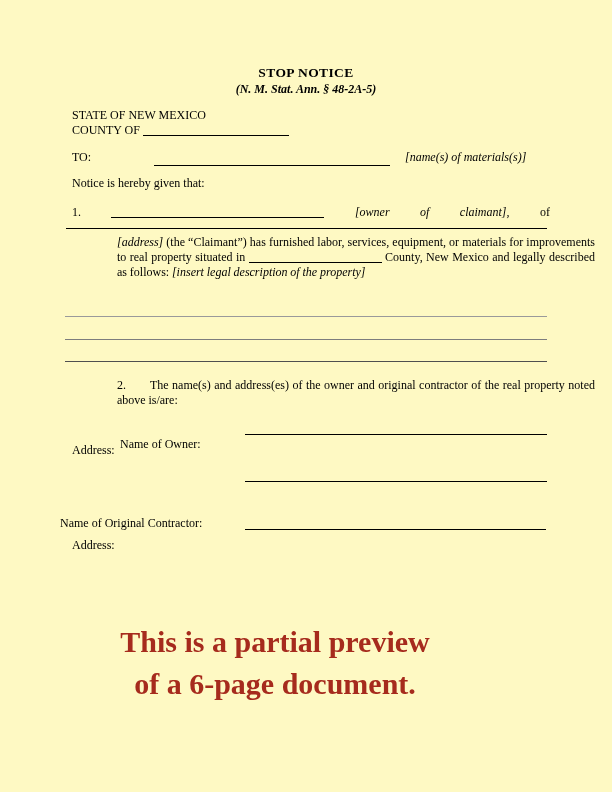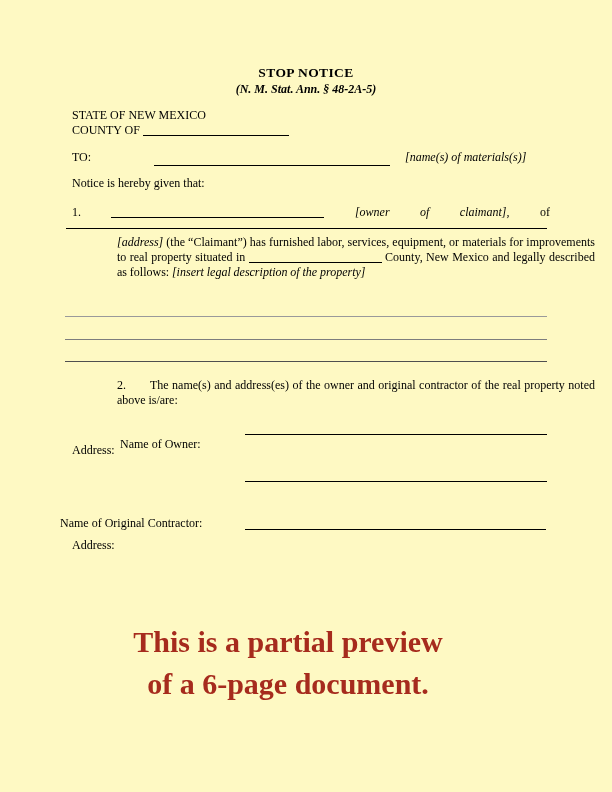--- a/index.html
+++ b/index.html
@@ -69,21 +69,21 @@
   .owner-name-label { top: 437px; left: 72px; margin-left: 48px; }
   .owner-name-line { top: 434px; left: 245px; width: 302px; height: 0; border-top: 1px solid #000; }
   .owner-addr-label { top: 443px; left: 72px; }
   .owner-addr-line { top: 481px; left: 245px; width: 302px; height: 0; border-top: 1px solid #000; }
 
   .contractor-name-label { top: 516px; left: 60px; }
   .contractor-name-line { top: 529px; left: 245px; width: 301px; height: 0; border-top: 1px solid #000; }
   .contractor-addr-label { top: 538px; left: 72px; }
 
   .preview {
-    top: 621px; left: 16px; width: 544px;
+    top: 621px; left: 3px; width: 544px;
     text-align: center;
     font-size: 30px; font-weight: 700; line-height: 42px;
     color: #A62B1D;
   }
 </style>
 </head>
 <body>
 
 <div class="page">
 

